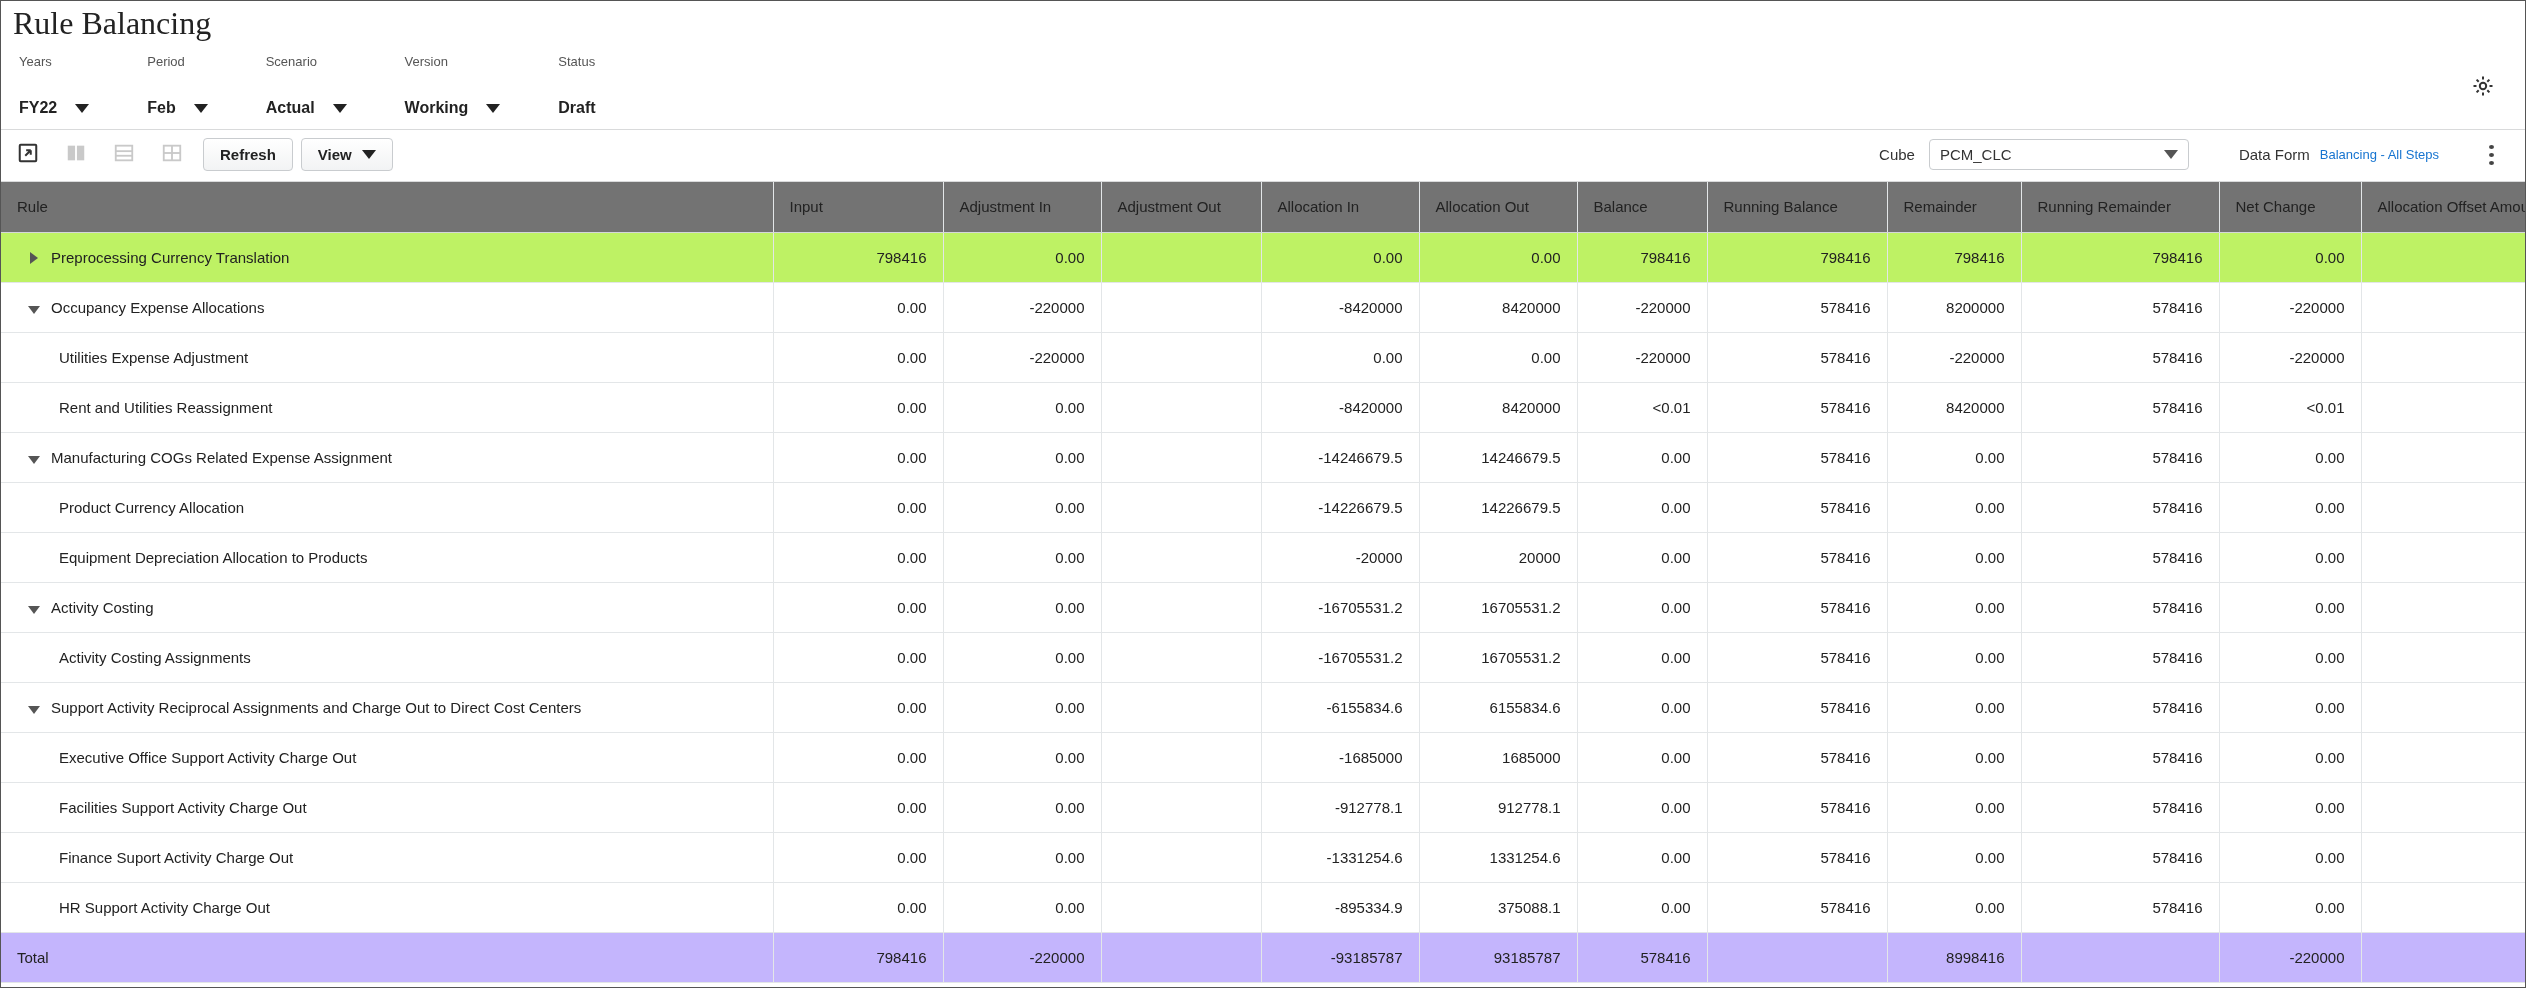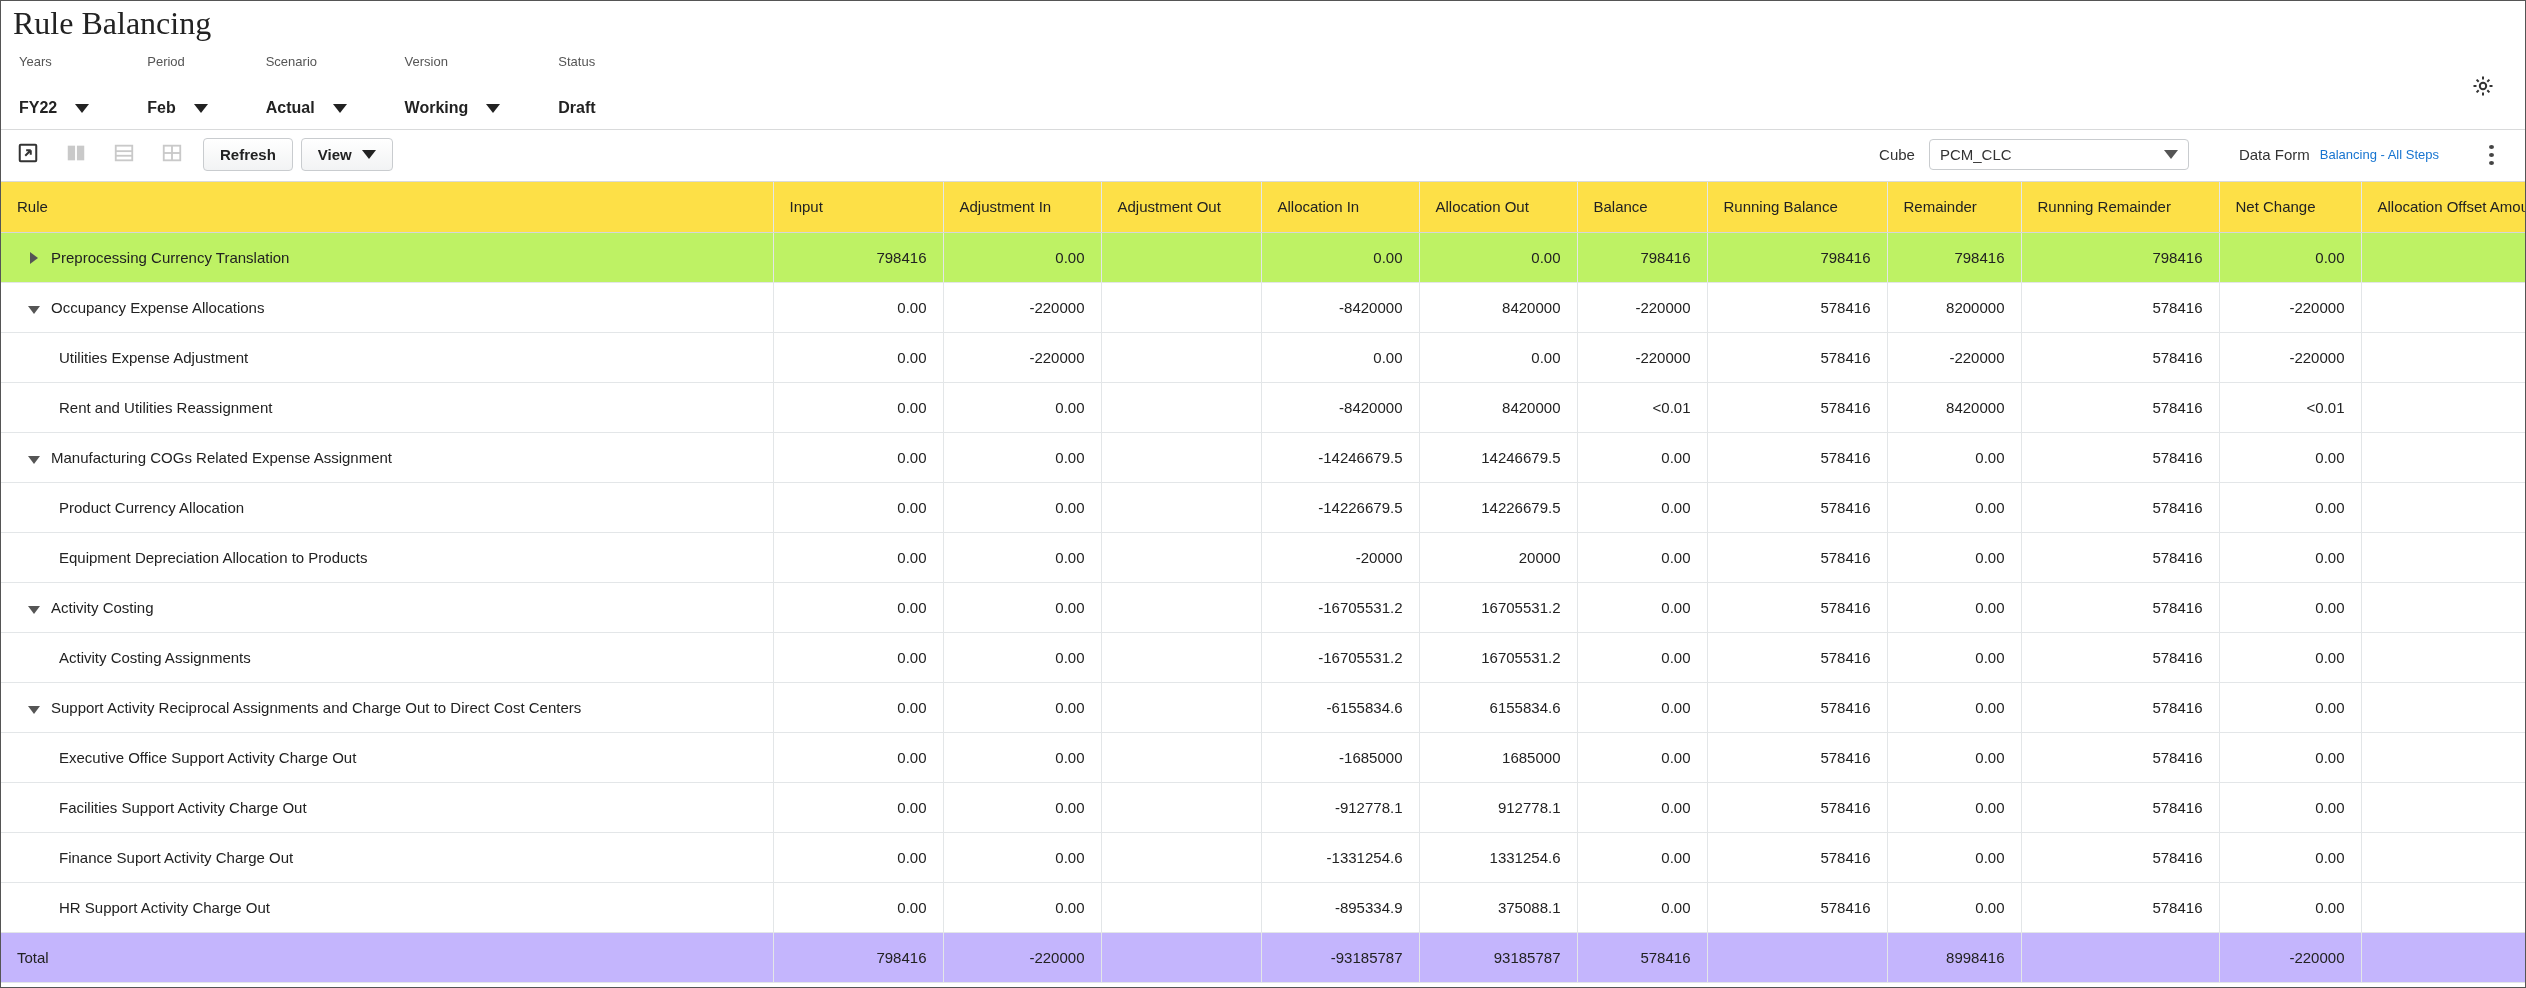--- a/index.html
+++ b/index.html
@@ -130,21 +130,21 @@
     padding: 0 16px;
     font-size: 15px;
     height: 50px;
     white-space: nowrap;
     overflow: hidden;
   }
   table.grid th {
     text-align: left;
     font-weight: 400;
     color: #222;
-    background: #fde047;
+    background: #737373;
     border-top: none;
     border-bottom: 1px solid #d5d7d9;
   }
   table.grid td.rule-cell { text-align: left; color: #222; font-weight: 400; }
   table.grid td.num { text-align: right; color: #222; }
   table.grid tr.selected td { background: #bef264; }
   table.grid tr.total td { background: #c4b5fd; color:#222; }
   table.grid tr.total td.rule-cell { font-weight: 400; padding-left: 16px; }
   col.c-rule { width: 772px; }
   col.c-input { width: 170px; }

